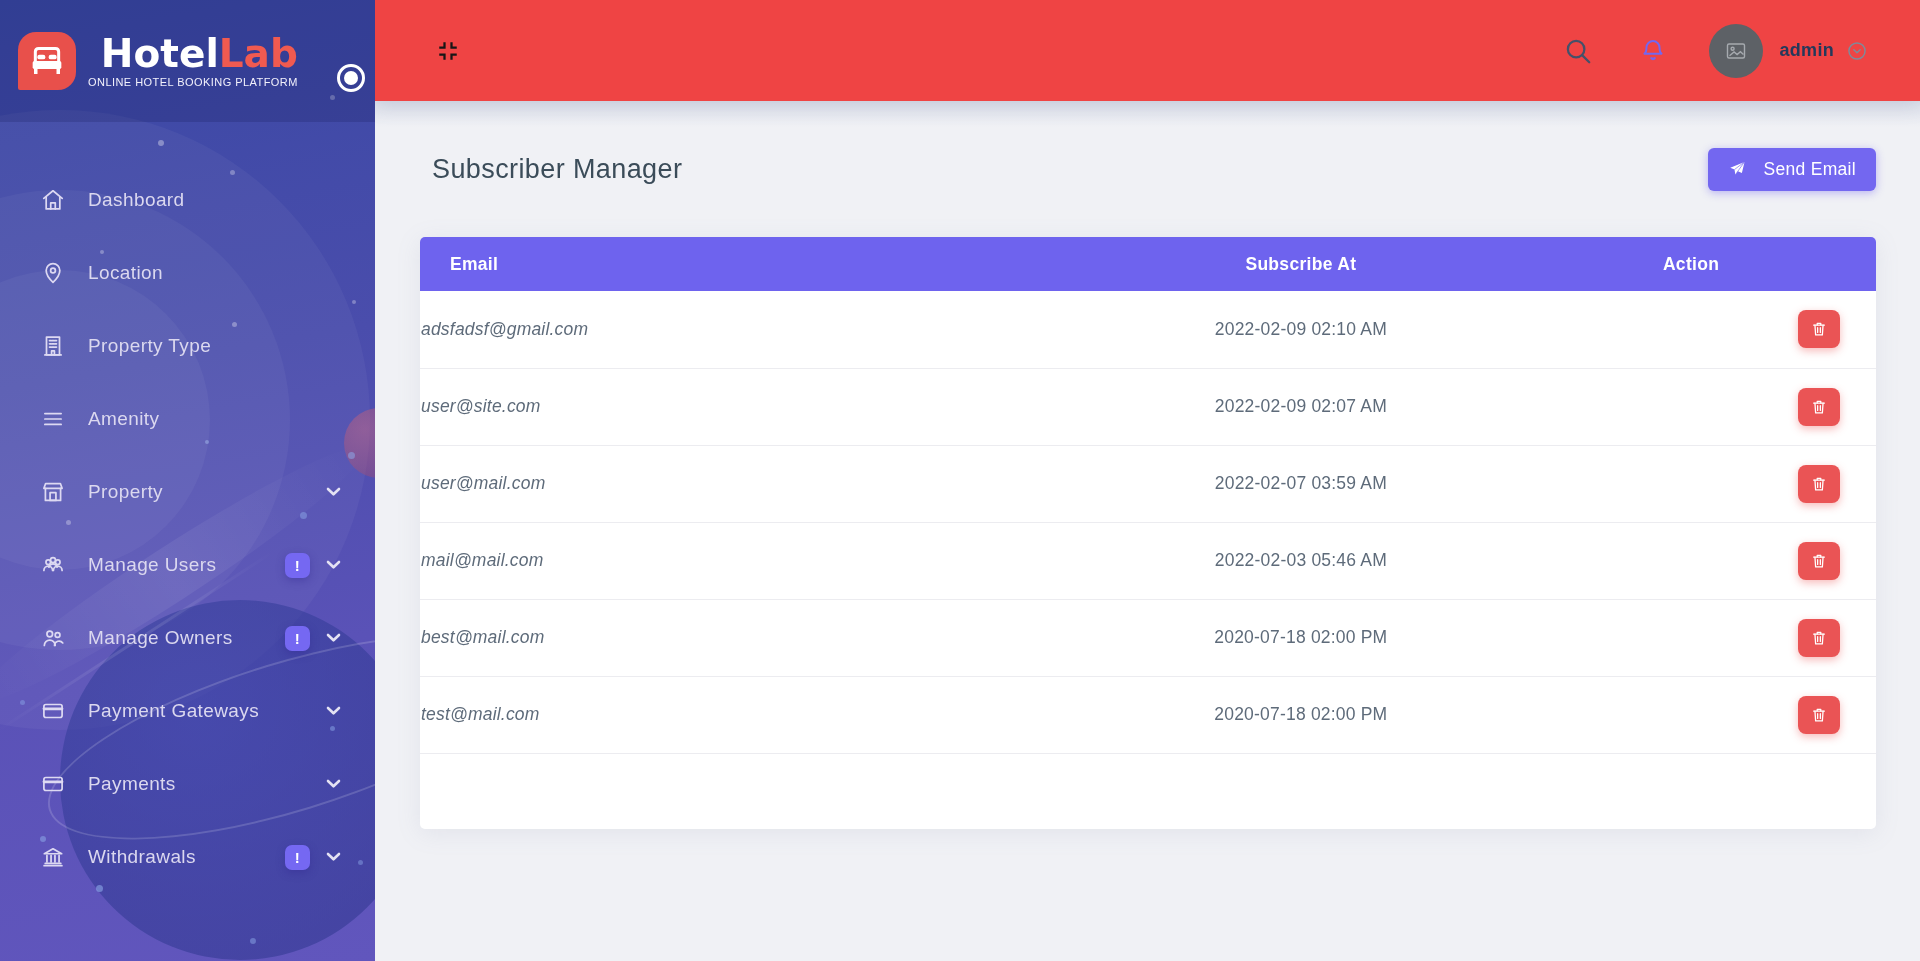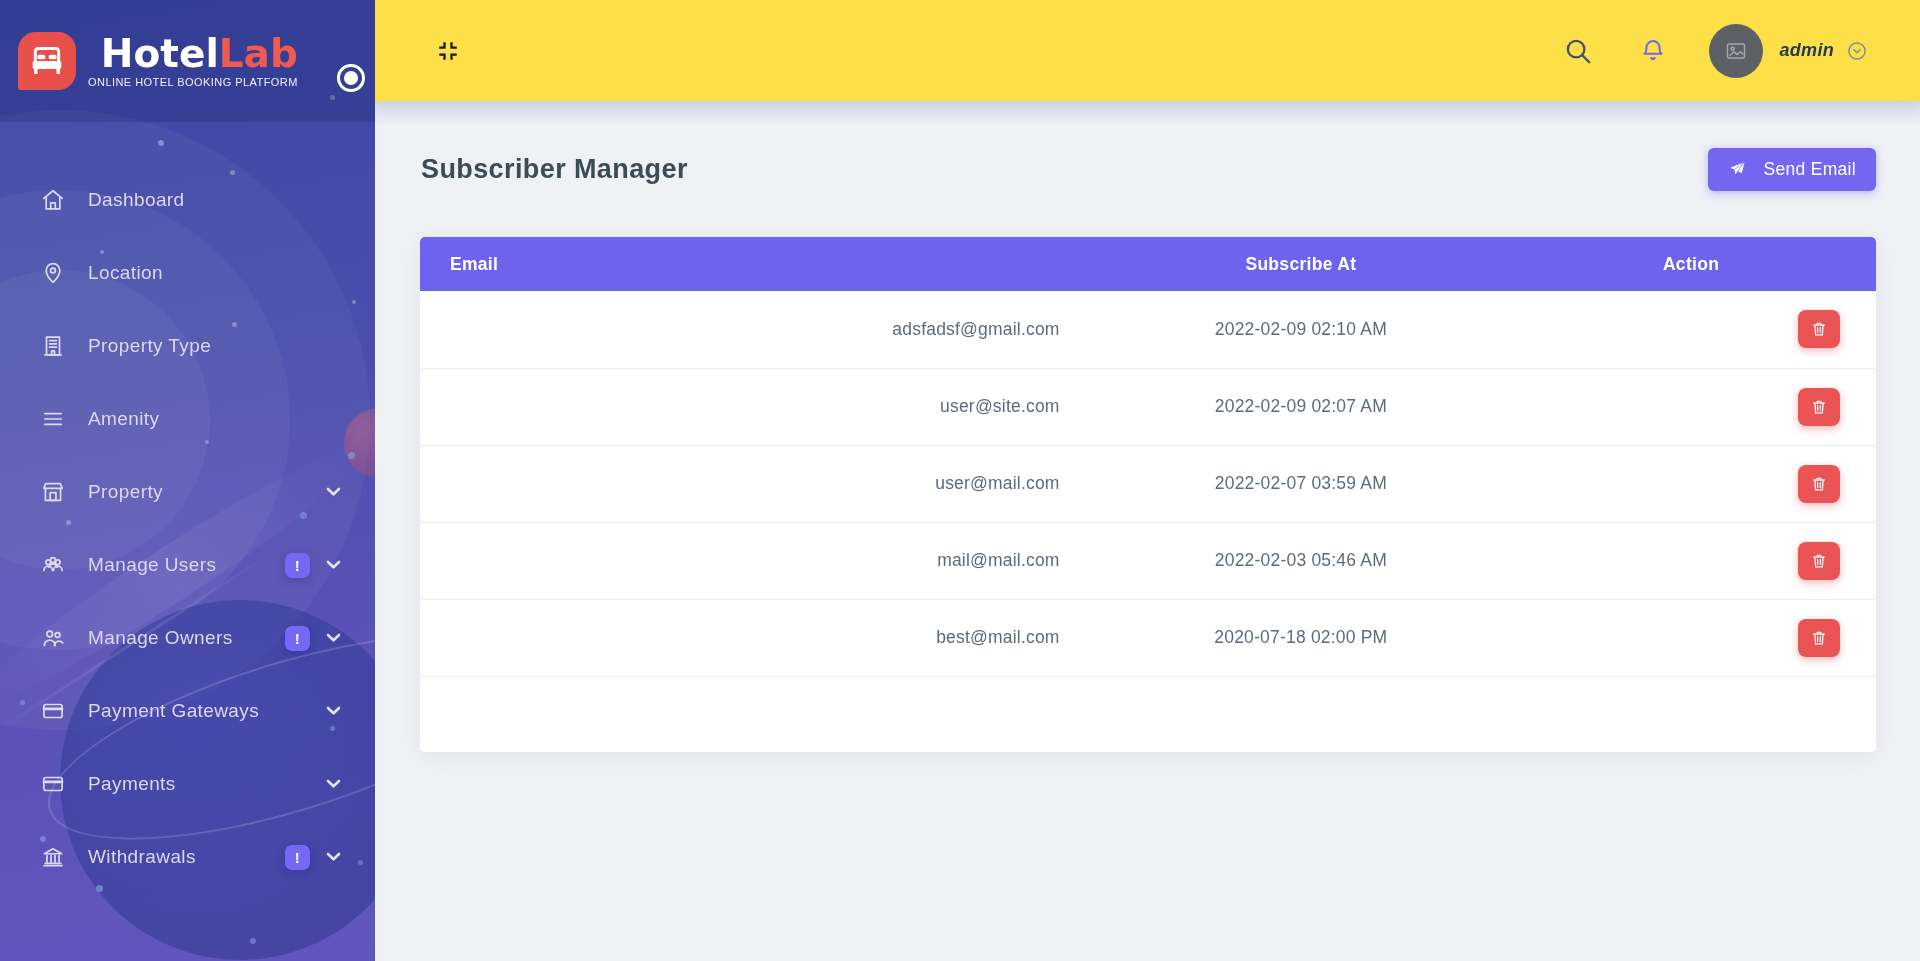--- a/index.html
+++ b/index.html
@@ -48,51 +48,50 @@
   .menu-item{display:flex;align-items:center;height:44px;margin-bottom:29px;padding:0 34px 0 40px;
     color:#dbd8ef;font-size:19px;letter-spacing:0.4px;cursor:pointer;}
   .mi-icon{width:26px;height:26px;margin-right:22px;flex:none;display:flex;align-items:center;justify-content:center;}
   .mi-label{white-space:nowrap;}
   .right-group{margin-left:auto;display:flex;align-items:center;}
   .badge{width:25px;height:25px;border-radius:7px;background:#7568f2;color:#fff;font-weight:700;font-size:15px;
     display:flex;align-items:center;justify-content:center;margin-right:16px;box-shadow:0 3px 8px rgba(45,35,140,0.35);}
   .mi-chevron{display:flex;}
   
   .topbar{
-    position:absolute;left:375px;top:0;right:0;height:101px;background:#fde047;z-index:4;
+    position:absolute;left:375px;top:0;right:0;height:101px;background:#ef4444;z-index:4;
     display:flex;align-items:center;padding:0 52px 0 58px;
     box-shadow:0 5px 18px rgba(110,120,150,0.20);
-    font-style:italic;
   }
   .icon-btn{background:none;border:none;padding:0;cursor:pointer;display:flex;align-items:center;}
   .topbar-right{margin-left:auto;display:flex;align-items:center;}
   .tb-search{margin-right:46px;}
   .tb-bell{margin-right:42px;}
   .avatar{width:54px;height:54px;border-radius:50%;background:#5d6166;display:flex;align-items:center;
     justify-content:center;margin-right:16px;cursor:pointer;}
   .user-name{font-size:18px;font-weight:700;color:#24395b;letter-spacing:0.3px;margin-right:12px;}
   
   .content{
     position:absolute;left:375px;top:101px;right:0;bottom:0;
     background:linear-gradient(180deg,#dde1ec 0px,#f0f1f5 26px);
     padding:0 44px 0 45px;
   }
   .page-head{height:136px;display:flex;align-items:center;justify-content:space-between;}
-  .page-title{margin:1px;font-size:27px;font-weight:700;color:var(--heading);letter-spacing:0.4px;}
+  .page-title{margin:12px;font-size:27px;font-weight:400;color:var(--heading);letter-spacing:0.4px;}
   .send-btn{height:43px;padding:0 20px;border:none;border-radius:6px;background:var(--accent);color:#fff;
     font-size:17.5px;letter-spacing:0.3px;display:flex;align-items:center;gap:18px;cursor:pointer;
     font-family:inherit;box-shadow:0 2px 9px rgba(115,103,240,0.45);}
   .card{background:#fff;border-radius:5px;overflow:hidden;box-shadow:0 4px 24px rgba(130,140,170,0.13);}
   table{width:100%;border-collapse:collapse;}
   thead th{background:var(--table-head);color:#fff;height:54px;font-size:17.5px;font-weight:700;letter-spacing:0.3px;}
   th.col-email{text-align:left;padding-left:30px;width:44%;}
   th.col-date{text-align:center;width:33%;}
   th.col-action{text-align:center;padding-right:36px;width:23%;}
   tbody td{height:77px;border-bottom:1px solid #ececf0;color:var(--muted);font-size:17.5px;letter-spacing:0.2px;}
-  td.cell-email{text-align:right;}
+  td.cell-email{text-align:left;font-style:italic;}
   td.cell-date{text-align:center;}
   td.cell-action{text-align:right;padding-right:36px;}
   tr.spacer-row td{height:76px;border-bottom:none;}
   .del-btn{width:42px;height:38px;border:none;border-radius:8px;background:var(--danger);cursor:pointer;
     display:inline-flex;align-items:center;justify-content:center;box-shadow:0 3px 8px rgba(234,84,85,0.4);}
 </style>
 </head>
 <body>
 
 <aside class="sidebar">
@@ -421,19 +420,33 @@
                 <span style="display:flex;">
                   <svg width="18" height="18" viewBox="0 0 24 24" fill="none" stroke="#fff" stroke-width="1.7" stroke-linecap="round" stroke-linejoin="round">
                     <path d="M4.8 6.8 h14.4"></path>
                     <path d="M9.6 6.8 V4.6 h4.8 v2.2"></path>
                     <path d="M6.6 6.8 l0.9 13 h9 l0.9-13"></path>
                     <path d="M10.2 10.2 v6.4 M13.8 10.2 v6.4"></path>
                   </svg>
                 </span>
               </button></td>
           </tr>
+          <tr>
+            <td class="cell-email">test@mail.com</td>
+            <td class="cell-date">2020-07-18 02:00 PM</td>
+            <td class="cell-action"><button class="del-btn">
+                <span style="display:flex;">
+                  <svg width="18" height="18" viewBox="0 0 24 24" fill="none" stroke="#fff" stroke-width="1.7" stroke-linecap="round" stroke-linejoin="round">
+                    <path d="M4.8 6.8 h14.4"></path>
+                    <path d="M9.6 6.8 V4.6 h4.8 v2.2"></path>
+                    <path d="M6.6 6.8 l0.9 13 h9 l0.9-13"></path>
+                    <path d="M10.2 10.2 v6.4 M13.8 10.2 v6.4"></path>
+                  </svg>
+                </span>
+              </button></td>
+          </tr>
           <tr class="spacer-row">
             <td colspan="3"></td>
           </tr>
         </tbody>
     </table>
   </div>
 </main>
 
 </body></html>

